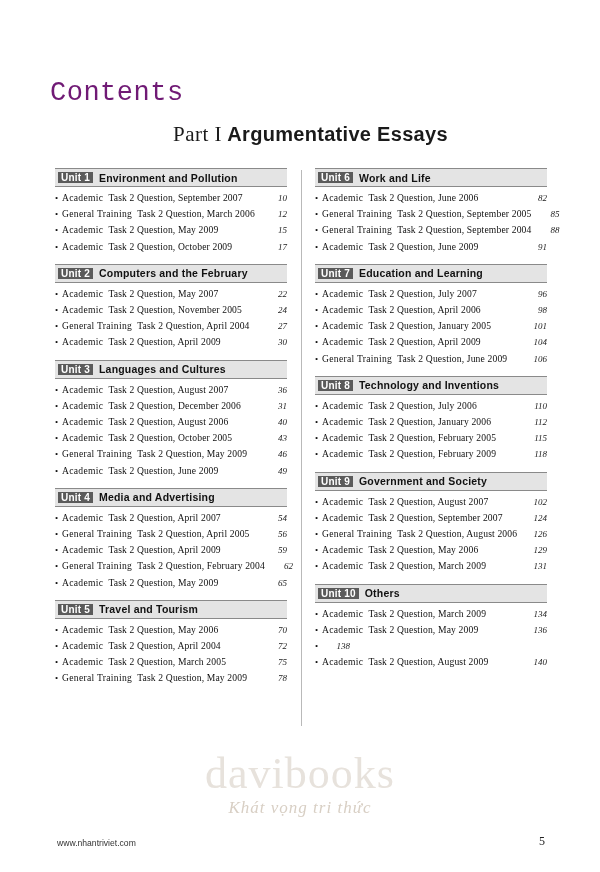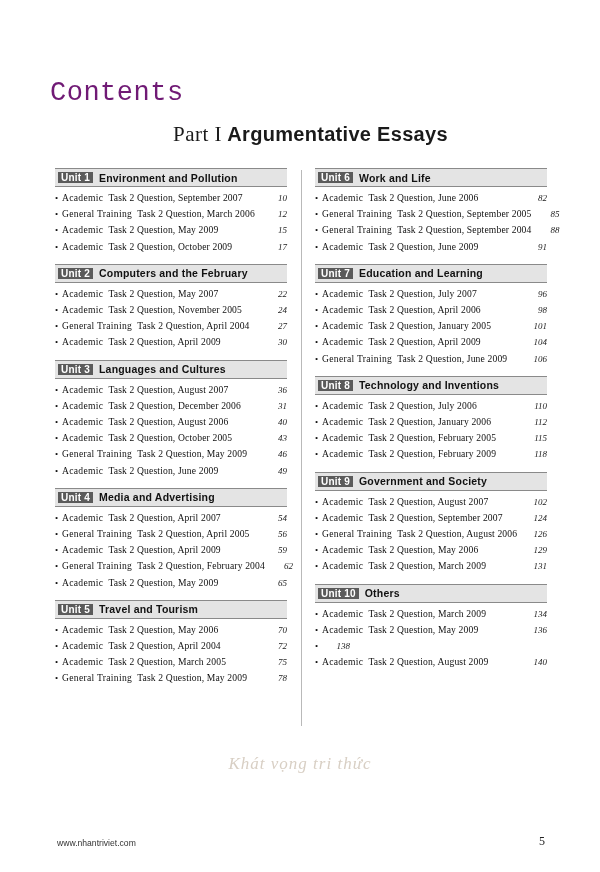--- a/index.html
+++ b/index.html
@@ -473,19 +473,20 @@
           <div class="entry">
             <span class="bullet">•</span>
             <span class="entry-text"><span class="kind">Academic</span>&nbsp;&nbsp;<span>Task 2 Question,  August 2009</span></span>
             <span class="page-no">140</span>
           </div>
         </div>
       </div>
   </div>
 
   <div class="watermark">
+    <div class="wm-main">davibooks</div>
     <div class="wm-sub">Khát vọng tri thức</div>
   </div>
 
   <div class="footer-url">www.nhantriviet.com</div>
   <div class="footer-page">5</div>
 
 </div>
 
 </body></html>

